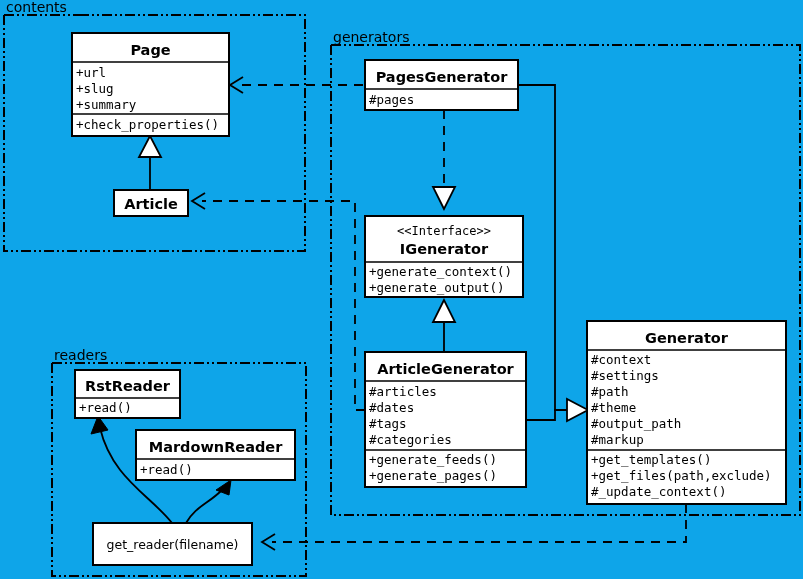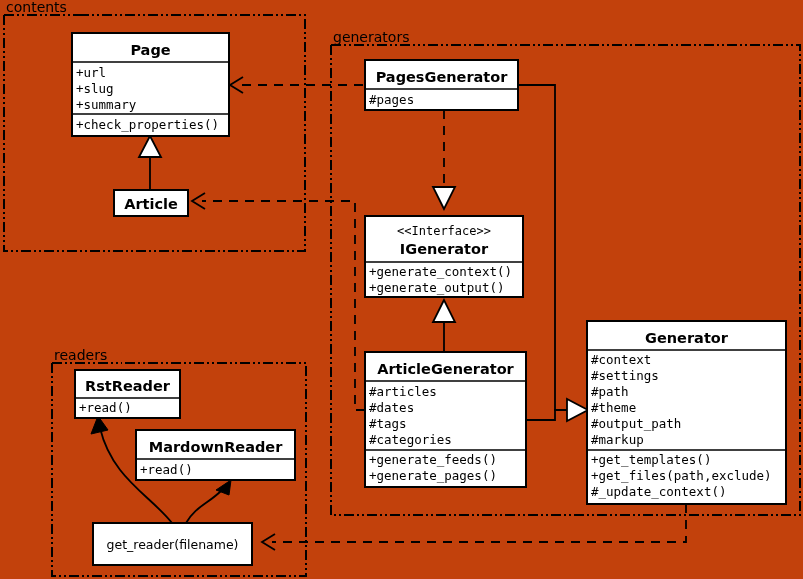--- a/index.html
+++ b/index.html
@@ -1,18 +1,18 @@
 <!DOCTYPE html>
 <html><head>
 <meta charset="utf-8">
 <style>
   html,body{margin:0;padding:0;background:#ffffff;}
   body{width:803px;height:579px;overflow:hidden;
        font-family:"DejaVu Sans",sans-serif;}
-  #canvas{position:relative;width:803px;height:579px;background:#c2410c;}
+  #canvas{position:relative;width:803px;height:579px;background:#0ea5e9;}
   svg{position:absolute;left:0;top:0;width:803px;height:579px;}
 
   .pkg-label{font-family:"DejaVu Sans",sans-serif;font-size:14px;fill:#000;}
   .cls-name{font-family:"DejaVu Sans",sans-serif;font-size:14.5px;font-weight:bold;
             fill:#000;text-anchor:middle;}
   .cls-stereo{font-family:"DejaVu Sans Mono",monospace;font-size:12px;fill:#000;
               text-anchor:middle;}
   .member{font-family:"DejaVu Sans Mono",monospace;font-size:12.5px;fill:#000;}
   .fn-name{font-family:"DejaVu Sans",sans-serif;font-size:12.5px;fill:#000;
            text-anchor:middle;}

